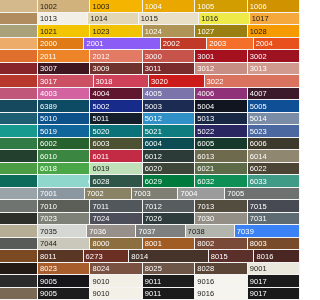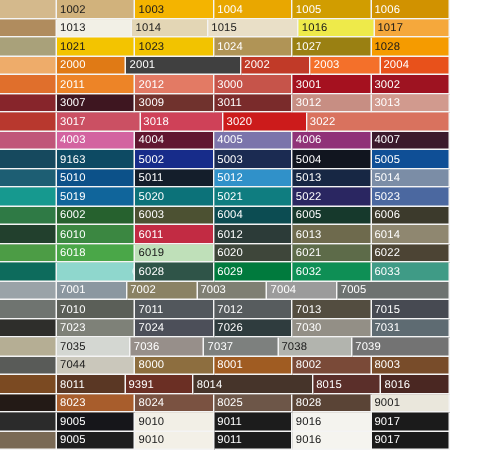--- a/index.html
+++ b/index.html
@@ -112,21 +112,21 @@
       </div>
       <div class="cell swatch" style="background: rgb(245, 155, 0);">
         <span class="code" style="color: rgb(26, 26, 26);">1028</span>
       </div>
     </div>
     <div class="row">
       <div class="cell lead" style="background: rgb(238, 172, 106);"></div>
       <div class="cell swatch" style="background: rgb(224, 122, 21);">
         <span class="code" style="color: rgb(255, 255, 255);">2000</span>
       </div>
-      <div class="cell swatch" style="background: #404040; padding-left: 30px;">
+      <div class="cell swatch" style="background: #8b5cf6; padding-left: 30px;">
         <span class="code" style="color: rgb(255, 255, 255);">2001</span>
       </div>
       <div class="cell swatch" style="background: rgb(193, 58, 40);">
         <span class="code" style="color: rgb(255, 255, 255);">2002</span>
       </div>
       <div class="cell swatch" style="background: rgb(244, 112, 42);">
         <span class="code" style="color: rgb(255, 255, 255);">2003</span>
       </div>
       <div class="cell swatch" style="background: rgb(232, 81, 27);">
         <span class="code" style="color: rgb(255, 255, 255);">2004</span>
@@ -197,21 +197,21 @@
       <div class="cell swatch" style="background: rgb(144, 50, 120);">
         <span class="code" style="color: rgb(255, 255, 255);">4006</span>
       </div>
       <div class="cell swatch" style="background: rgb(59, 26, 44);">
         <span class="code" style="color: rgb(255, 255, 255);">4007</span>
       </div>
     </div>
     <div class="row">
       <div class="cell lead" style="background: rgb(22, 73, 94);"></div>
       <div class="cell swatch" style="background: rgb(13, 74, 99);">
-        <span class="code" style="color: rgb(255, 255, 255);">9163</span>
+        <span class="code" style="color: rgb(255, 255, 255);">6389</span>
       </div>
       <div class="cell swatch" style="background: rgb(23, 44, 138);">
         <span class="code" style="color: rgb(255, 255, 255);">5002</span>
       </div>
       <div class="cell swatch" style="background: rgb(27, 43, 82);">
         <span class="code" style="color: rgb(255, 255, 255);">5003</span>
       </div>
       <div class="cell swatch" style="background: rgb(17, 21, 31);">
         <span class="code" style="color: rgb(255, 255, 255);">5004</span>
       </div>
@@ -388,21 +388,21 @@
       </div>
       <div class="cell swatch" style="background: rgb(151, 143, 138);">
         <span class="code" style="color: rgb(255, 255, 255);">7036</span>
       </div>
       <div class="cell swatch" style="background: rgb(125, 128, 126);">
         <span class="code" style="color: rgb(255, 255, 255);">7037</span>
       </div>
       <div class="cell swatch" style="background: rgb(178, 180, 174);">
         <span class="code" style="color: rgb(26, 26, 26);">7038</span>
       </div>
-      <div class="cell swatch" style="background: #737373; padding-left: 16px;">
+      <div class="cell swatch" style="background: #3b82f6; padding-left: 16px;">
         <span class="code" style="color: rgb(255, 255, 255);">7039</span>
       </div>
     </div>
     <div class="row">
       <div class="cell lead" style="background: rgb(89, 91, 88);"></div>
       <div class="cell swatch" style="background: rgb(202, 199, 187);">
         <span class="code" style="color: rgb(26, 26, 26);">7044</span>
       </div>
       <div class="cell swatch" style="background: rgb(141, 110, 63);">
         <span class="code" style="color: rgb(255, 255, 255);">8000</span>
@@ -416,21 +416,21 @@
       <div class="cell swatch" style="background: rgb(120, 76, 42);">
         <span class="code" style="color: rgb(255, 255, 255);">8003</span>
       </div>
     </div>
     <div class="row">
       <div class="cell lead" style="background: rgb(123, 74, 34);"></div>
       <div class="cell swatch" style="background: rgb(90, 55, 36);">
         <span class="code" style="color: rgb(255, 255, 255);">8011</span>
       </div>
       <div class="cell swatch" style="background: rgb(107, 47, 36);">
-        <span class="code" style="color: rgb(255, 255, 255);">9391</span>
+        <span class="code" style="color: rgb(255, 255, 255);">6273</span>
       </div>
       <div class="cell swatch" style="background: rgb(70, 52, 42); padding-left: 34px;">
         <span class="code" style="color: rgb(255, 255, 255);">8014</span>
       </div>
       <div class="cell swatch" style="background: rgb(91, 47, 42);">
         <span class="code" style="color: rgb(255, 255, 255);">8015</span>
       </div>
       <div class="cell swatch" style="background: rgb(74, 39, 34);">
         <span class="code" style="color: rgb(255, 255, 255);">8016</span>
       </div>

